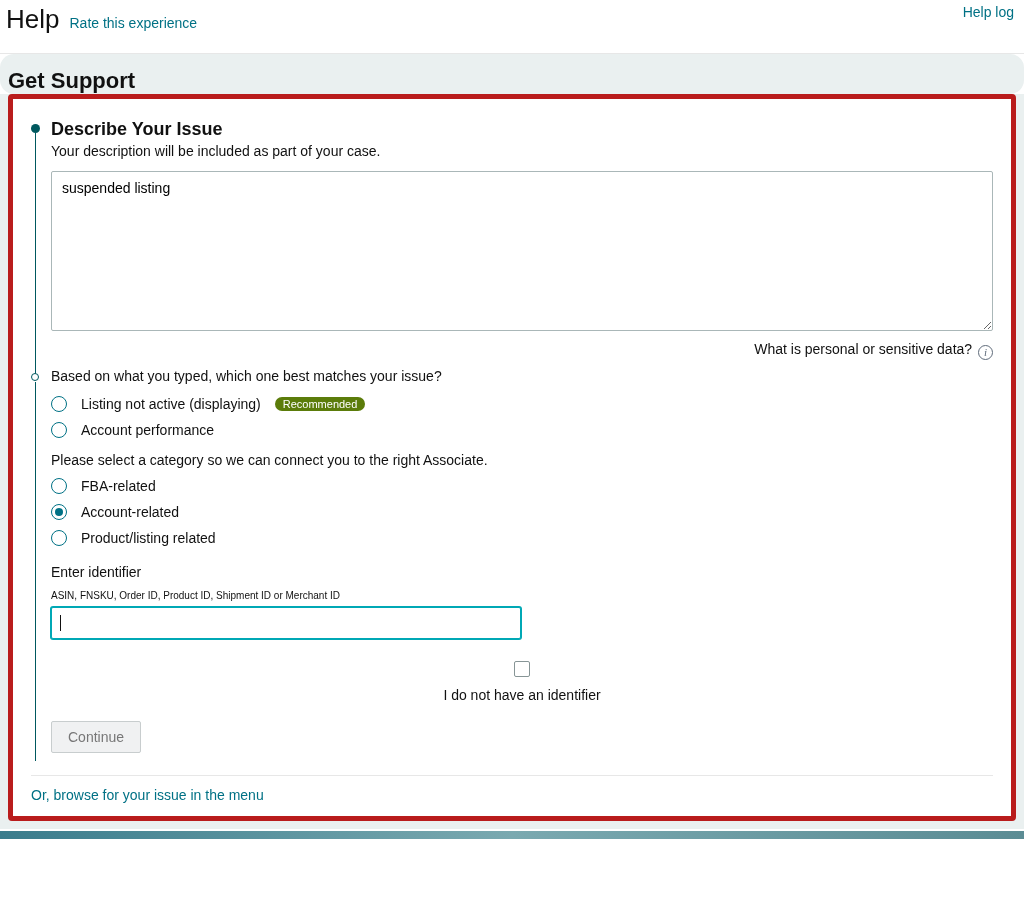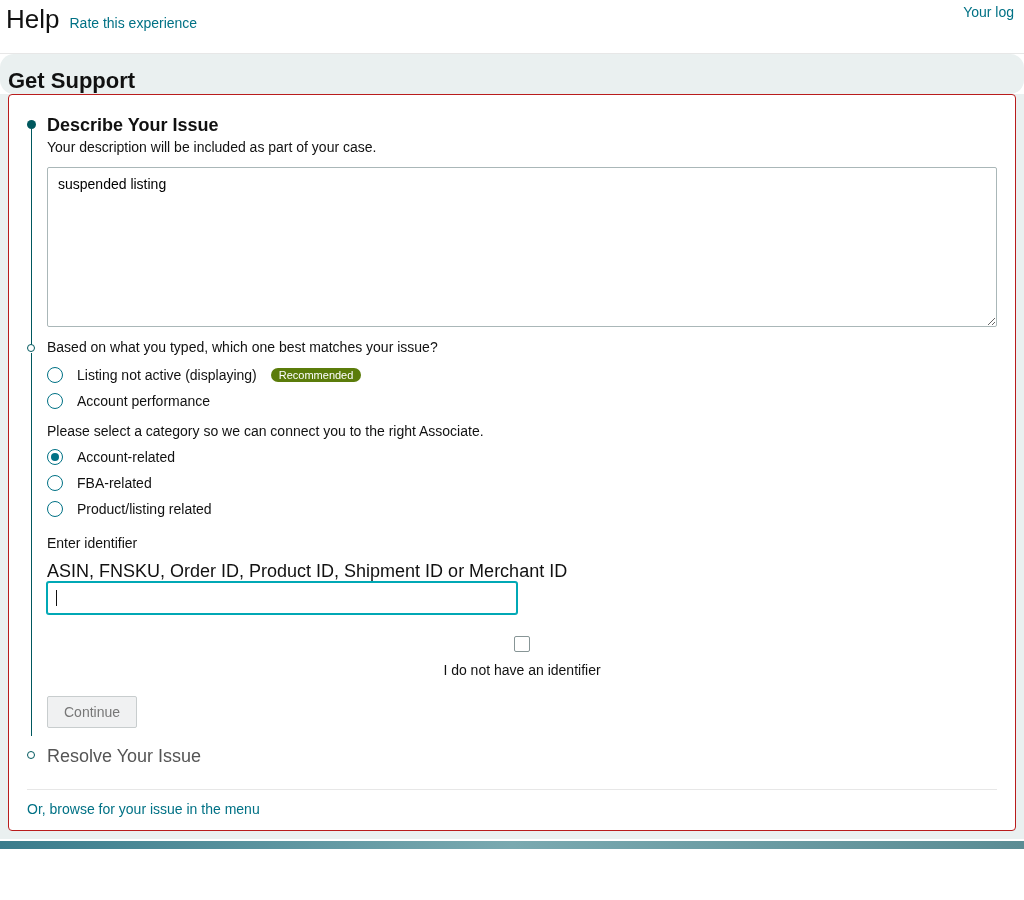--- a/index.html
+++ b/index.html
@@ -7,103 +7,107 @@
 .header { display: flex; align-items: flex-start; justify-content: space-between; padding: 4px 10px 18px 6px; border-bottom: 1px solid #e7e7e7; }
 .header-left { display: flex; align-items: baseline; gap: 10px; }
 .help-title { font-size: 26px; font-weight: 400; color: #111; }
 .link { color: #007185; font-size: 14px; text-decoration: none; cursor: pointer; }
 .case-log { font-size: 14px; }
 
 .subheader { background: #eaf0f0; padding: 14px 8px 0 8px; border-radius: 14px; }
 .get-support { font-size: 22px; font-weight: 700; }
 
 .panel-wrap { background: #eaf0f0; padding: 0 8px 8px 8px; }
-.panel { background: #fff; border: 1px solid #b91c1c; border-radius: 4px; padding: 20px 18px 12px 18px; }
+.panel { background: #fff; border: 5px solid #b91c1c; border-radius: 4px; padding: 20px 18px 12px 18px; }
 
 .step { position: relative; padding-left: 20px; margin-bottom: 8px; }
 .step-line { position: absolute; left: 4px; top: 14px; bottom: -14px; width: 1px; background: #00585e; }
 .step-line.short { bottom: -8px; }
 .step-dot { position: absolute; left: 0; top: 5px; width: 9px; height: 9px; border-radius: 50%; background: #00585e; }
 .step-dot.hollow { background: #fff; border: 1.5px solid #00585e; width: 8px; height: 8px; }
 .step-title { font-size: 18px; font-weight: 700; margin-bottom: 3px; }
 .step-sub { font-size: 14px; color: #111; margin-bottom: 12px; }
 
 textarea.desc { width: 100%; min-height: 160px; border: 1px solid #aab7b8; border-radius: 2px; padding: 8px 10px; font-family: Liberation Sans, sans-serif; font-size: 14px; resize: both; }
 .sensitive-row { text-align: right; margin-top: 6px; font-size: 14px; color: #111; }
 .info-icon { display: inline-block; width: 15px; height: 15px; border: 1.5px solid #5f6b7a; border-radius: 50%; text-align: center; line-height: 12px; font-size: 11px; font-style: italic; font-family: Georgia, serif; color: #5f6b7a; vertical-align: -2px; margin-left: 2px; }
 
 .radio-row { display: flex; align-items: center; gap: 14px; margin: 10px 0; font-size: 14px; }
 .radio { appearance: none; width: 16px; height: 16px; border: 1.5px solid #007185; border-radius: 50%; position: relative; cursor: pointer; flex-shrink: 0; }
 .radio.selected::after { content: ""; position: absolute; top: 2.5px; left: 2.5px; width: 8px; height: 8px; background: #007185; border-radius: 50%; }
 .badge { background: #5b7c0a; color: #fff; font-size: 11px; padding: 1px 8px; border-radius: 10px; }
 .cat-prompt { font-size: 14px; margin: 14px 0 8px 0; }
 .field-label { font-size: 14px; font-weight: 400; margin-top: 18px; margin-bottom: 10px; }
-.field-hint { font-size: 18px; }
+.field-hint { font-size: 10px; margin-bottom: 6px; }
 .text-input { width: 470px; height: 32px; border: 1px solid #00a8b5; box-shadow: 0 0 0 1px #00a8b5; border-radius: 2px; padding: 4px 8px; font-size: 14px; outline: none; }
 .check-row { display: flex; align-items: center; gap: 10px; margin: 22px 0 18px 0; font-size: 14px; flex-direction: column; }
 .checkbox { appearance: none; width: 16px; height: 16px; border: 1px solid #879596; border-radius: 2px; cursor: pointer; }
 .continue-btn { background: #f0f1f2; border: 1px solid #c8cdce; color: #777; font-size: 14px; padding: 7px 16px; border-radius: 2px; cursor: not-allowed; }
 .hr { border: none; border-top: 1px solid #e7e7e7; margin: 22px 0 10px 0; }
 .browse-link { color: #007185; font-size: 14px; text-decoration: none; cursor: pointer; }
 
 .footer-strip { height: 8px; background: linear-gradient(90deg, #3a7c8c 0%, #7aa9b0 50%, #5b8c94 100%); margin-top: 2px; }
 
 .caret { display: inline-block; width: 1px; height: 16px; background: #111; vertical-align: middle; animation: blink 1s step-end infinite; }
 @keyframes blink { 50% { opacity: 0; } }
 </style>
 </head>
 <body>
 
 <div class="header">
   <div class="header-left">
     <div class="help-title">Help</div>
     <a class="link">Rate this experience</a>
   </div>
-  <a class="link case-log">Your log</a>
+  <a class="link case-log">Help log</a>
 </div>
 
 <div class="subheader">
   <div class="get-support">Get Support</div>
 </div>
 
 <div class="panel-wrap">
   <div class="panel">
 
     <div class="step">
       <div class="step-dot"></div>
       <div class="step-line"></div>
       <div class="step-title">Describe Your Issue</div>
       <div class="step-sub">Your description will be included as part of your case.</div>
       <textarea class="desc" style="">suspended listing</textarea>
+      <div class="sensitive-row">
+        <a class="link" style="color:#111">What is personal or sensitive data?</a>
+        <span class="info-icon">i</span>
+      </div>
     </div>
 
     <div class="step">
       <div class="step-dot hollow"></div>
       <div class="step-line short"></div>
       <div class="step-sub">Based on what you typed, which one best matches your issue?</div>
 
       <div class="radio-row">
         <span class="radio"></span>
         <span>Listing not active (displaying)</span>
         <span class="badge">Recommended</span>
       </div>
       <div class="radio-row">
         <span class="radio"></span>
         <span>Account performance</span>
       </div>
 
       <div class="cat-prompt">Please select a category so we can connect you to the right Associate.</div>
 
       <div class="radio-row">
+        <span class="radio"></span>
+        <span>FBA-related</span>
+      </div>
+      <div class="radio-row">
         <span class="radio selected"></span>
         <span>Account-related</span>
-      </div>
-      <div class="radio-row">
-        <span class="radio"></span>
-        <span>FBA-related</span>
       </div>
       <div class="radio-row">
         <span class="radio"></span>
         <span>Product/listing related</span>
       </div>
 
       <div class="field-label">Enter identifier</div>
       <div class="field-hint">ASIN, FNSKU, Order ID, Product ID, Shipment ID or Merchant ID</div>
       <div style="position:relative; display:inline-block;">
         <input type="text" class="text-input" value="" style="">
@@ -111,23 +115,19 @@
       </div>
 
       <div class="check-row">
         <span class="checkbox"></span>
         <span>I do not have an identifier</span>
       </div>
 
       <button class="continue-btn">Continue</button>
     </div>
 
-    <div class="step" style="margin-top:18px;">
-      <div class="step-dot hollow"></div>
-      <div class="step-title" style="font-weight:400; color:#555;">Resolve Your Issue</div>
-    </div>
 
     <hr class="hr">
     <a class="browse-link">Or, browse for your issue in the menu</a>
   </div>
 </div>
 
 <div class="footer-strip"></div>
 
 </body></html>

